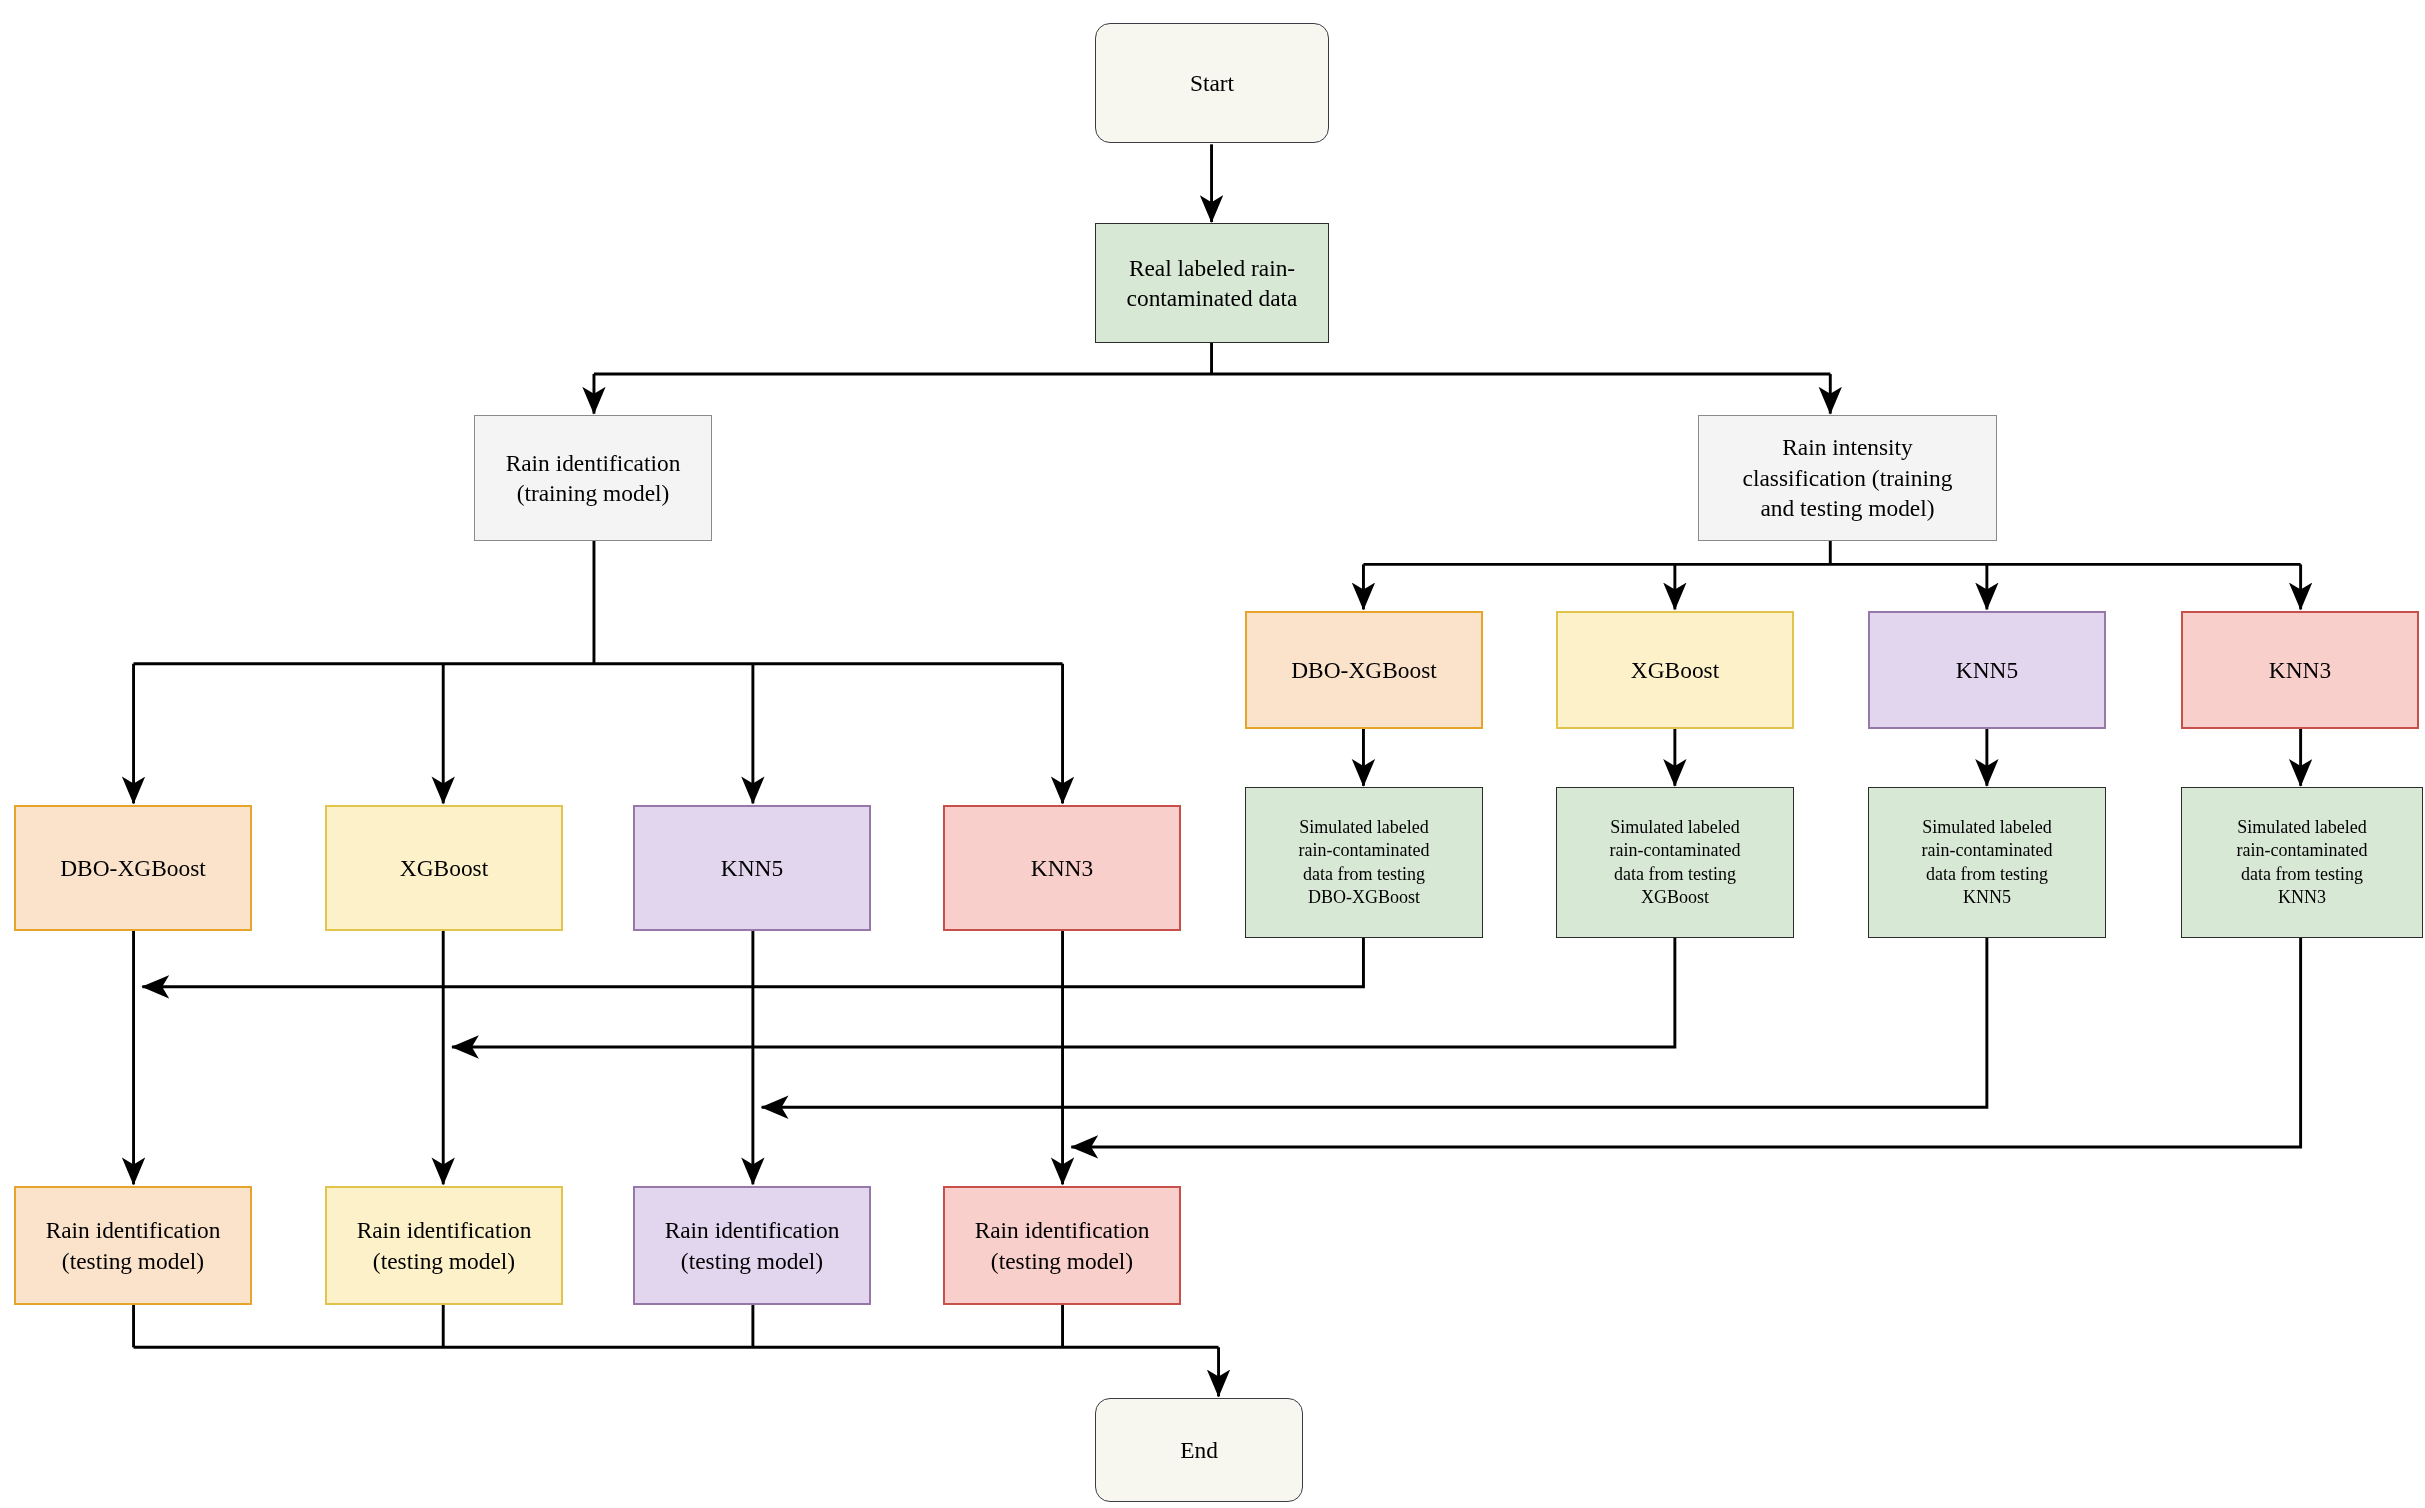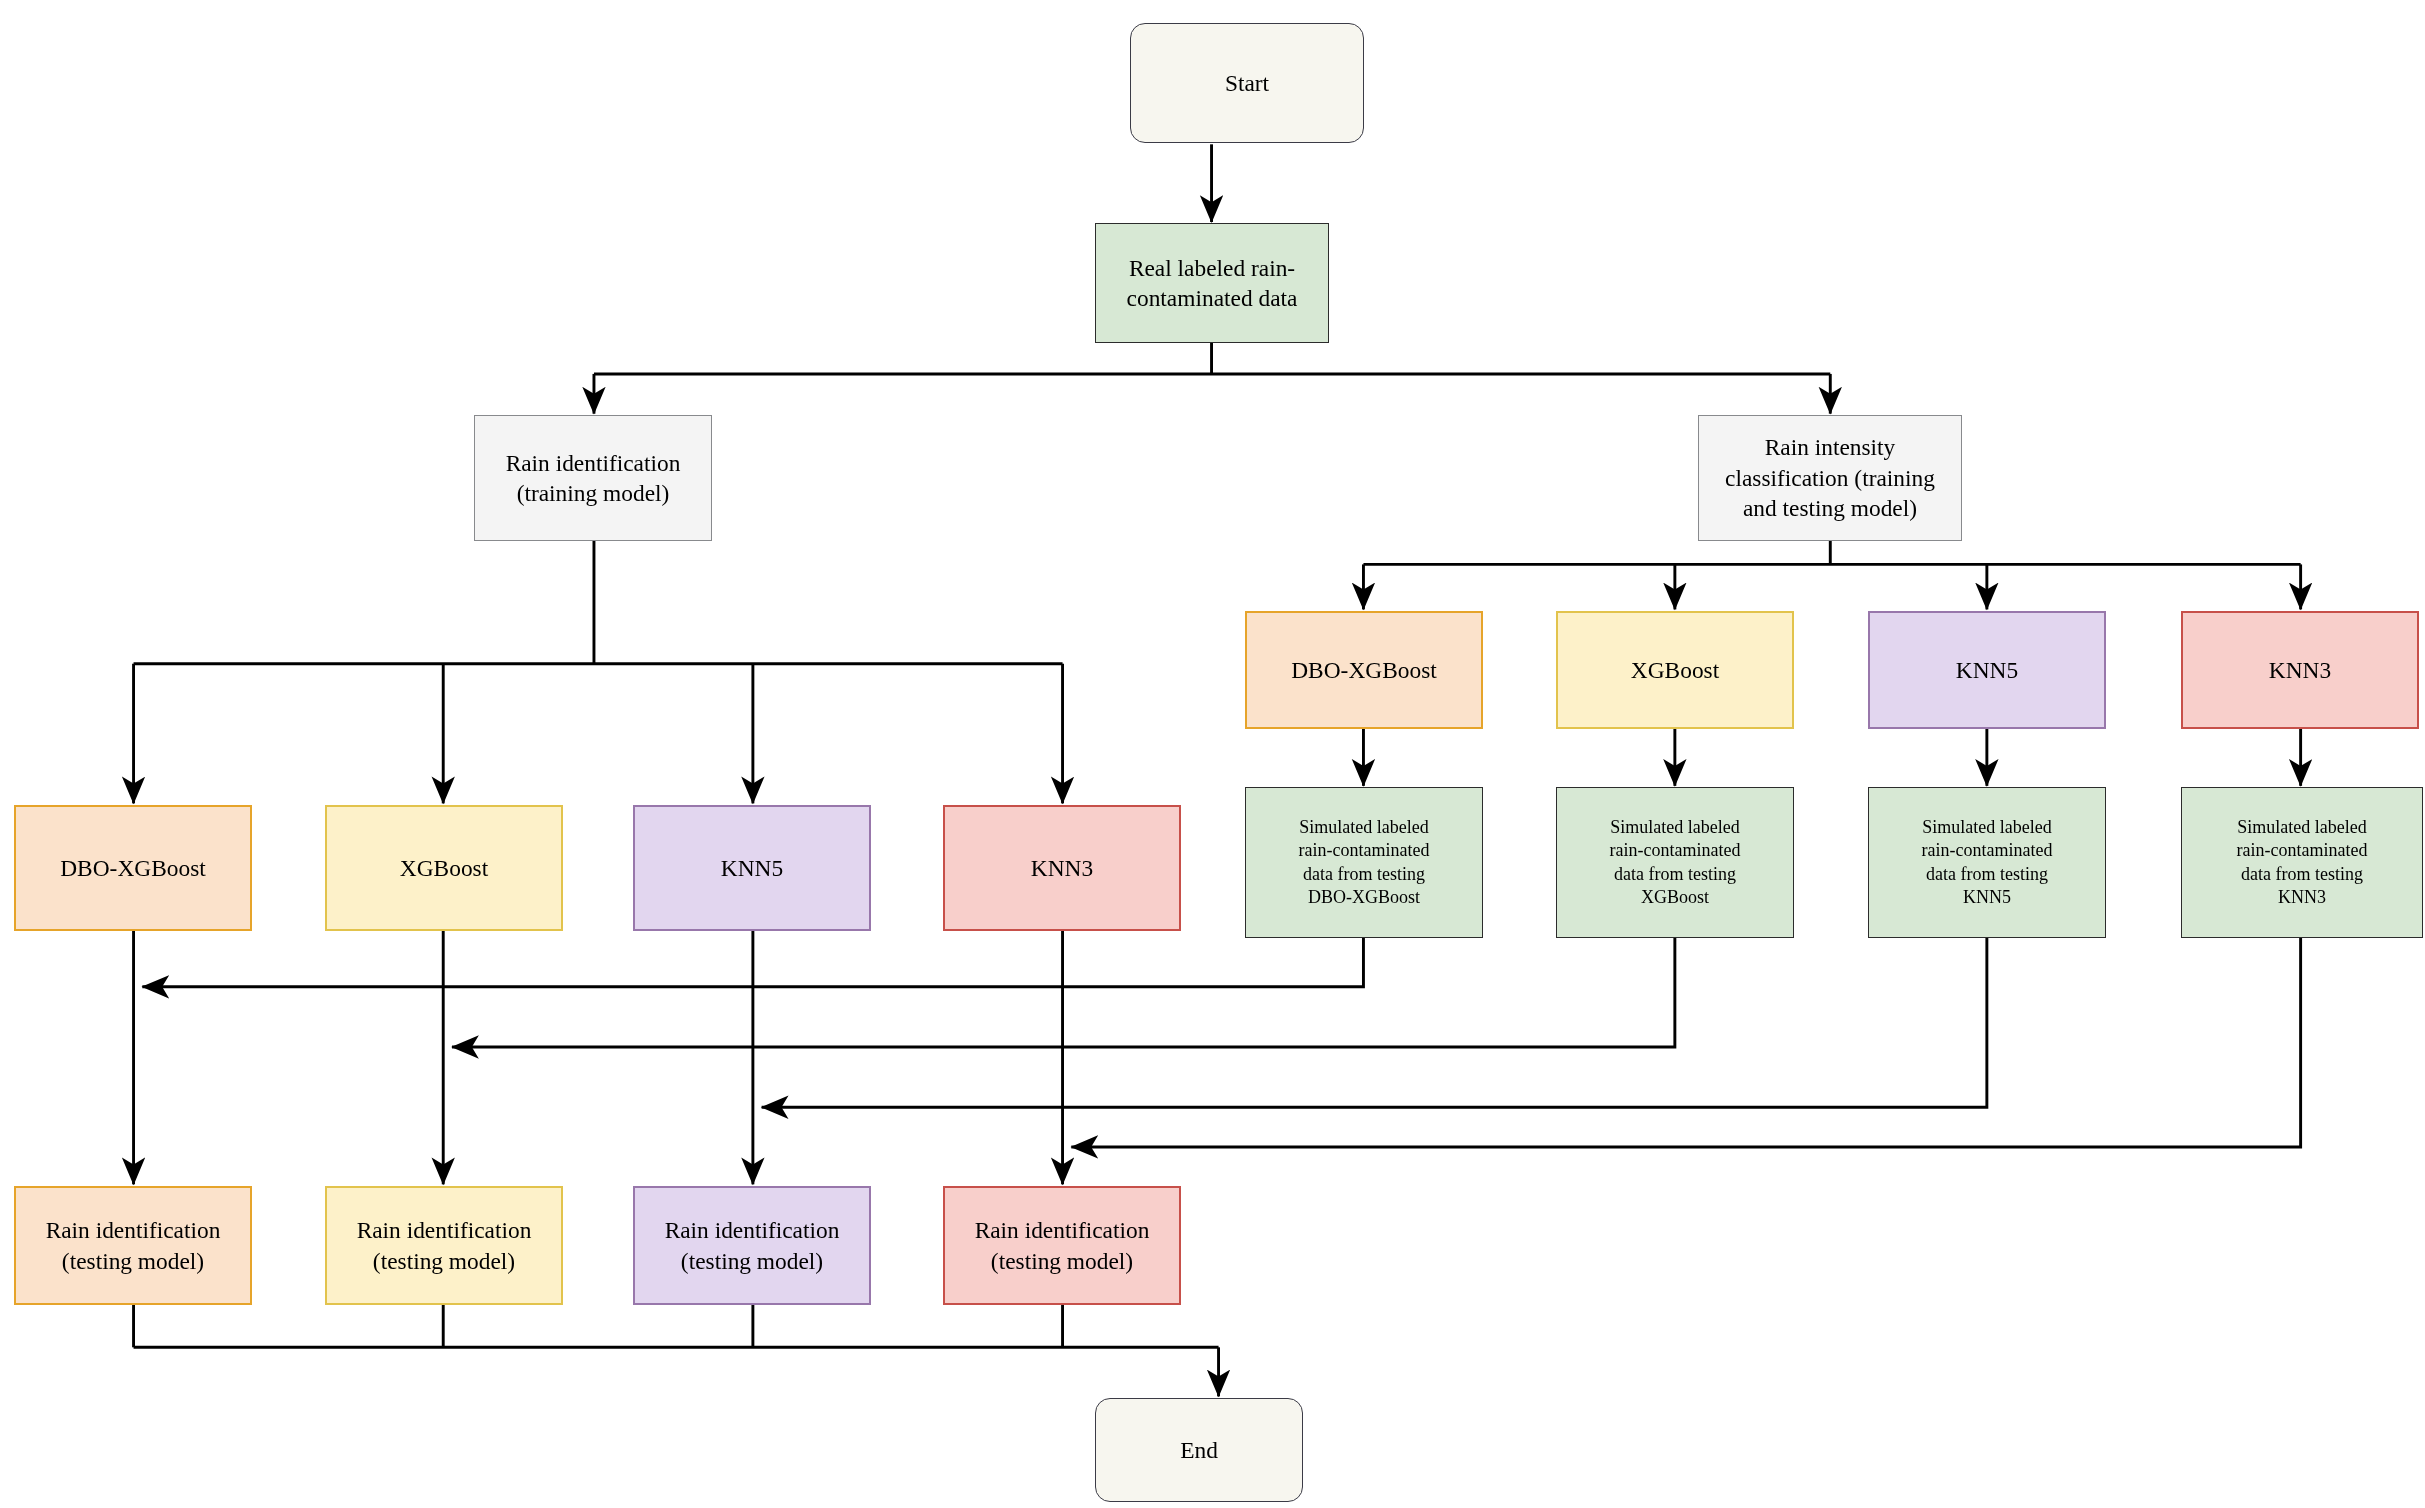--- a/index.html
+++ b/index.html
@@ -104,29 +104,29 @@
 
       <path d="M228,2233 L228,2306"></path>
       <path d="M758,2233 L758,2306"></path>
       <path d="M1288,2233 L1288,2306"></path>
       <path d="M1818,2233 L1818,2306"></path>
       <path d="M228,2306 L2085,2306"></path>
       <path d="M2085,2306 L2085,2390" marker-end="url(#ah)"></path>
     </g>
   </svg>
 
-  <div class="node term" style="left:1095px;top:23.4px;width:234px;height:120px;margin-left:35px;">Start</div>
+  <div class="node term" style="left:1095px;top:23.4px;width:234px;height:120px;">Start</div>
 
   <div class="node green" style="left:1095px;top:223px;width:234px;height:120px;">Real labeled rain-
 contaminated data</div>
 
   <div class="node gray" style="left:474px;top:415px;width:238px;height:126px;">Rain identification
 (training model)</div>
 
-  <div class="node gray" style="left:1698px;top:415px;width:264px;height:126px;">Rain intensity
+  <div class="node gray" style="left:1698px;top:415px;width:299px;height:126px;">Rain intensity
 classification (training
 and testing model)</div>
 
   <div class="node orange" style="left:1245px;top:611px;width:238px;height:118px;">DBO-XGBoost</div>
   <div class="node yellow" style="left:1556px;top:611px;width:238px;height:118px;">XGBoost</div>
   <div class="node purple" style="left:1868px;top:611px;width:238px;height:118px;">KNN5</div>
   <div class="node red" style="left:2181px;top:611px;width:238px;height:118px;">KNN3</div>
 
   <div class="node green green-big" style="left:1245px;top:787px;width:238px;height:151px;">Simulated labeled
 rain-contaminated

